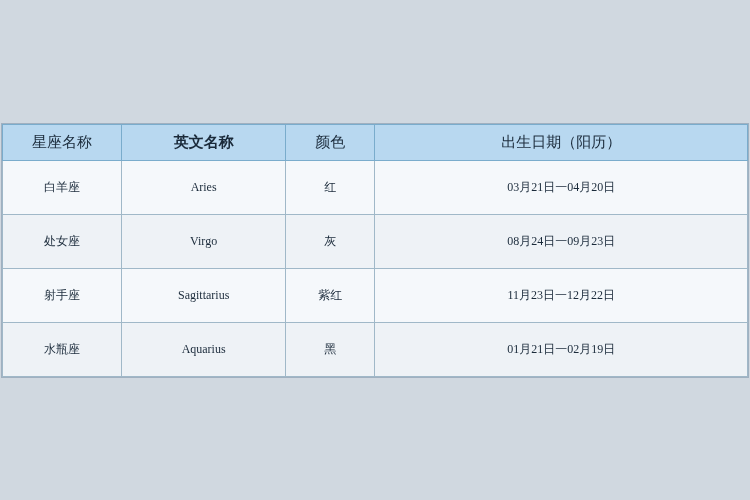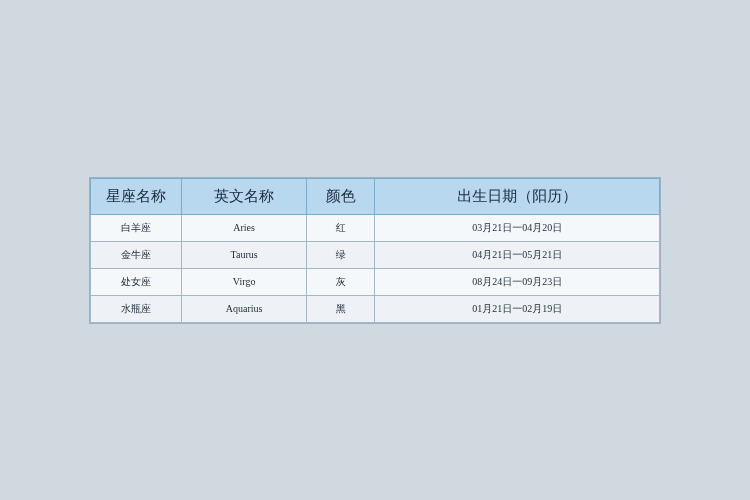--- a/index.html
+++ b/index.html
@@ -14,53 +14,53 @@
       background-color: #d0d8e0;
       display: flex;
       align-items: center;
       justify-content: center;
       font-family: 'SimSun', 'STSong', serif;
     }
 
     .table-container {
       background-color: #000000;
       border: 1px solid #a0b0c0;
-      width: 572px;
+      width: 748px;
     }
 
     table {
       width: 100%;
       border-collapse: collapse;
     }
 
     thead tr th {
       background-color: #b8d8f0;
       border: 1px solid #7aaccc;
       padding: 8px 6px;
       text-align: center;
       font-size: 15px;
       font-weight: normal;
       color: #1a2a3a;
     }
 
     tbody tr td {
       border: 1px solid #a0b8c8;
-      padding: 6px 8px;
+      padding: 18px 8px;
       text-align: center;
-      font-size: 10px;
+      font-size: 12px;
       color: #1a2a3a;
       background-color: #f5f8fb;
     }
 
     tbody tr:nth-child(even) td {
       background-color: #eef2f6;
     }
 
     .col-zh { width: 16%; }
-    .col-en { width: 22%; }
+    .col-en { width: 22%; font-weight: bold; }
     .col-color { width: 12%; }
     .col-date { width: 50%; }
   </style>
 </head>
 <body>
 
 <div class="table-container">
   <table>
     <thead>
       <tr>
@@ -71,30 +71,30 @@
       </tr>
     </thead>
     <tbody id="table-body">
     <tr>
           <td>白羊座</td>
           <td>Aries</td>
           <td>红</td>
           <td>03月21日一04月20日</td>
         </tr>
         <tr>
-          <td>金牛座</td>
-          <td>Taurus</td>
-          <td>绿</td>
-          <td>04月21日一05月21日</td>
-        </tr>
-        <tr>
           <td>处女座</td>
           <td>Virgo</td>
           <td>灰</td>
           <td>08月24日一09月23日</td>
+        </tr>
+        <tr>
+          <td>射手座</td>
+          <td>Sagittarius</td>
+          <td>紫红</td>
+          <td>11月23日一12月22日</td>
         </tr>
         <tr>
           <td>水瓶座</td>
           <td>Aquarius</td>
           <td>黑</td>
           <td>01月21日一02月19日</td>
         </tr>
       </tbody>
   </table>
 </div>

